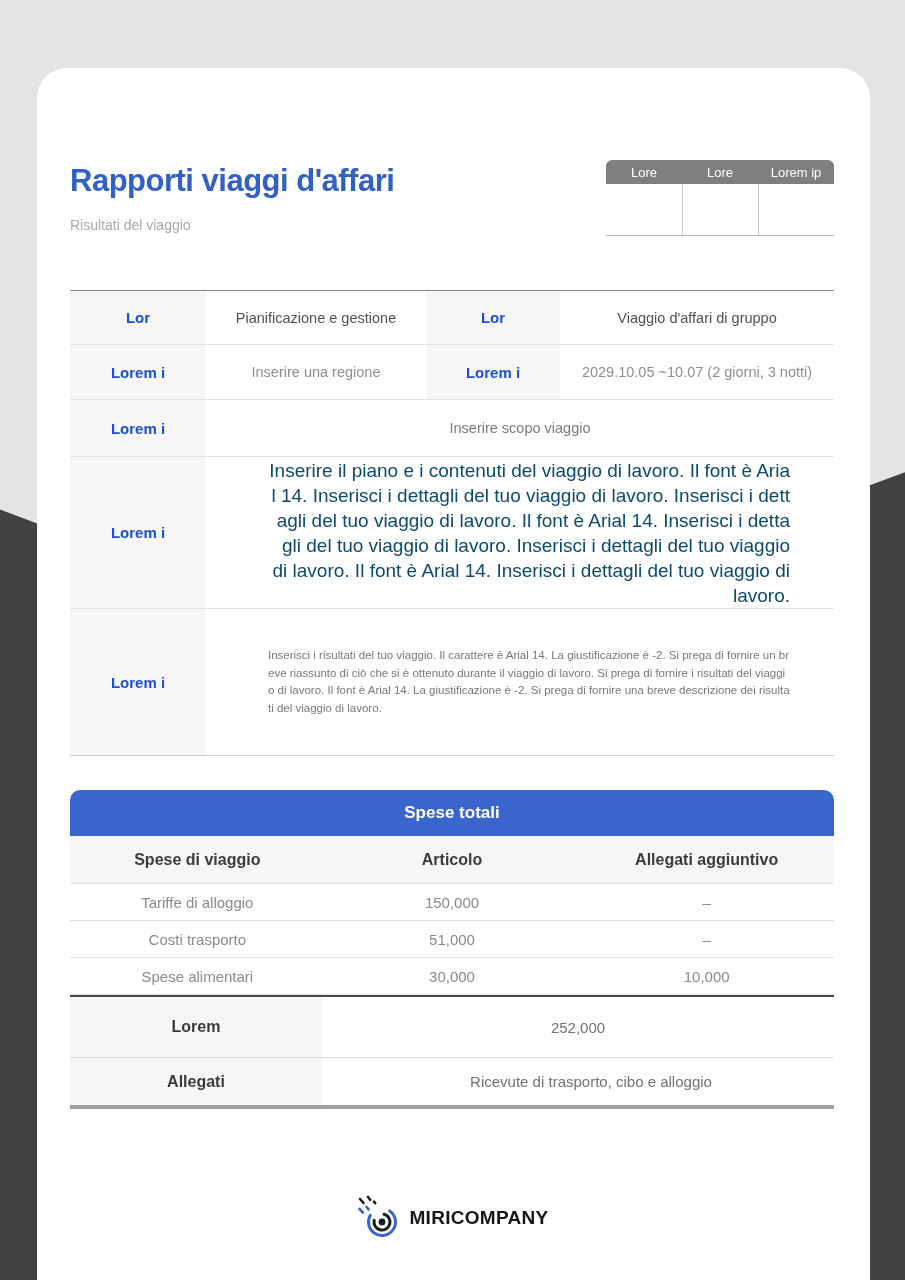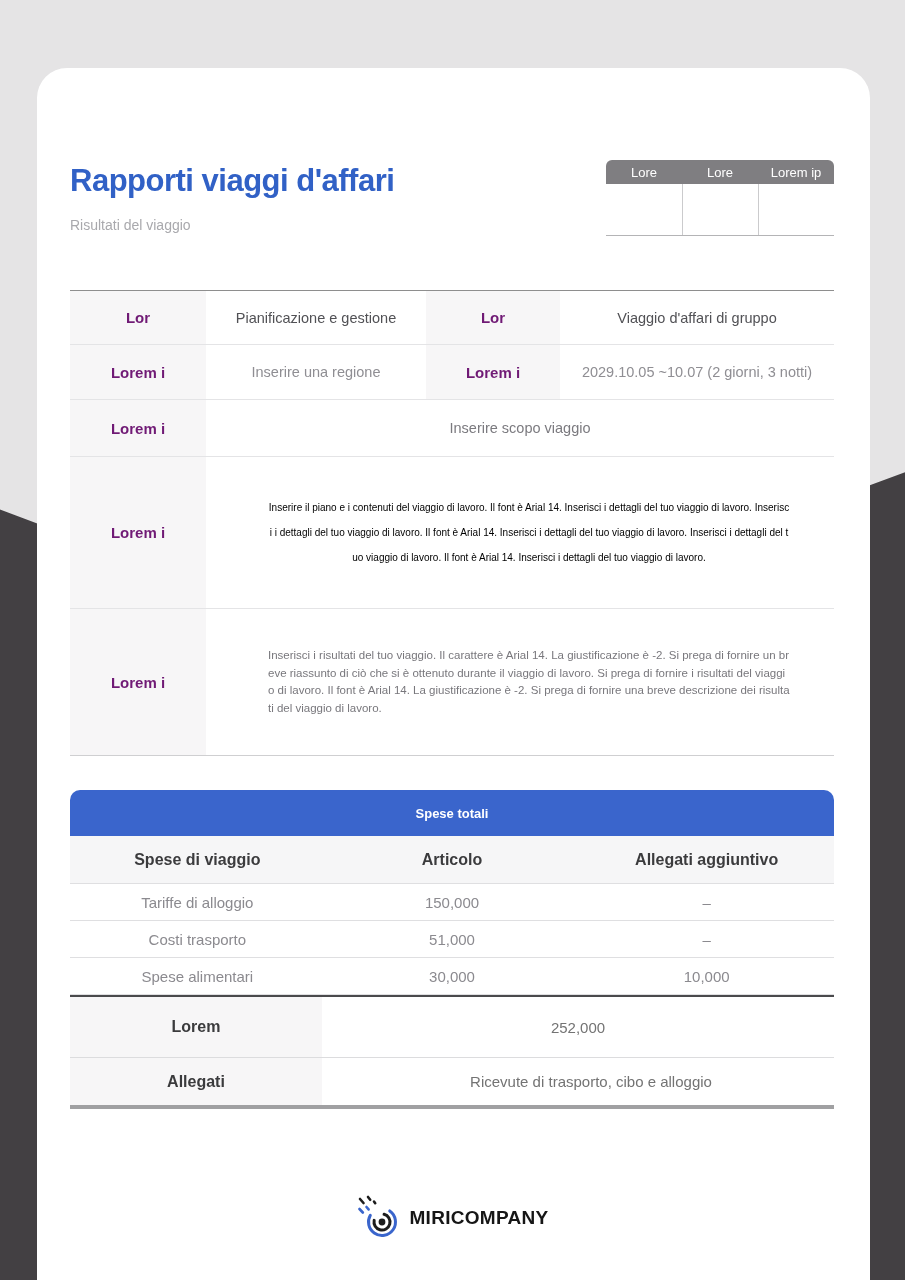--- a/index.html
+++ b/index.html
@@ -29,35 +29,35 @@
 
   
   .info-table { position:absolute; left:33px; top:222px; width:764px;
                 border-top:1px solid #8e8e8e; }
   .irow { display:grid; border-bottom:1px solid #e4e4e6; }
   .irow.cols4 { grid-template-columns:136px 220px 134px 274px; }
   .irow.cols2 { grid-template-columns:136px 628px; }
   .r1 { height:54px; } .r2 { height:55px; } .r3 { height:57px; }
   .r4 { height:152px; } .r5 { height:147px; border-bottom:1px solid #cfcfd1; }
   .cell { display:flex; align-items:center; justify-content:center; }
-  .cell.label { background:#f7f6f7; font-weight:bold; font-size:15px; color:#701a75; }
+  .cell.label { background:#f7f6f7; font-weight:bold; font-size:15px; color:#1d4ed8; }
   .cell.val-dark  { font-size:14.5px; color:#515155; }
   .cell.val-light { font-size:14.5px; color:#8f8e93; }
   .cell.val-mid   { font-size:14.5px; color:#7b7a7f; }
-  .cell.para { font-size:10px; line-height:25px; color:#000000;
-               padding:0 44px 0 62px; text-align:center; word-break:break-all;
+  .cell.para { font-size:19px; line-height:25px; color:#0c4a6e;
+               padding:0 44px 0 62px; text-align:right; word-break:break-all;
                justify-content:flex-start; }
   .cell.para-sm { font-size:11.5px; line-height:17.5px; color:#78777c;
                padding:0 44px 0 62px; text-align:left; word-break:break-all;
                justify-content:flex-start; }
 
   
   .expense { position:absolute; left:33px; top:722px; width:764px; }
   .exp-title { height:46px; background:#3a65cc; border-radius:10px 10px 0 0;
-               color:#ffffff; font-size:13px; font-weight:bold;
+               color:#ffffff; font-size:17px; font-weight:bold;
                display:flex; align-items:center; justify-content:center; }
   .exp-head { display:grid; grid-template-columns:1fr 1fr 1fr; height:48px;
               background:#f6f6f7; border-bottom:1px solid #dfdfe1; }
   .eh-cell { display:flex; align-items:center; justify-content:center;
              font-size:16px; font-weight:bold; color:#3b3b3d; }
   .exp-row { display:grid; grid-template-columns:1fr 1fr 1fr; height:37px;
              border-bottom:1px solid #dfdfe1; }
   .exp-row:last-of-type { border-bottom:none; }
   .er-cell { display:flex; align-items:center; justify-content:center;
              font-size:15px; color:#8b8a8f; }

